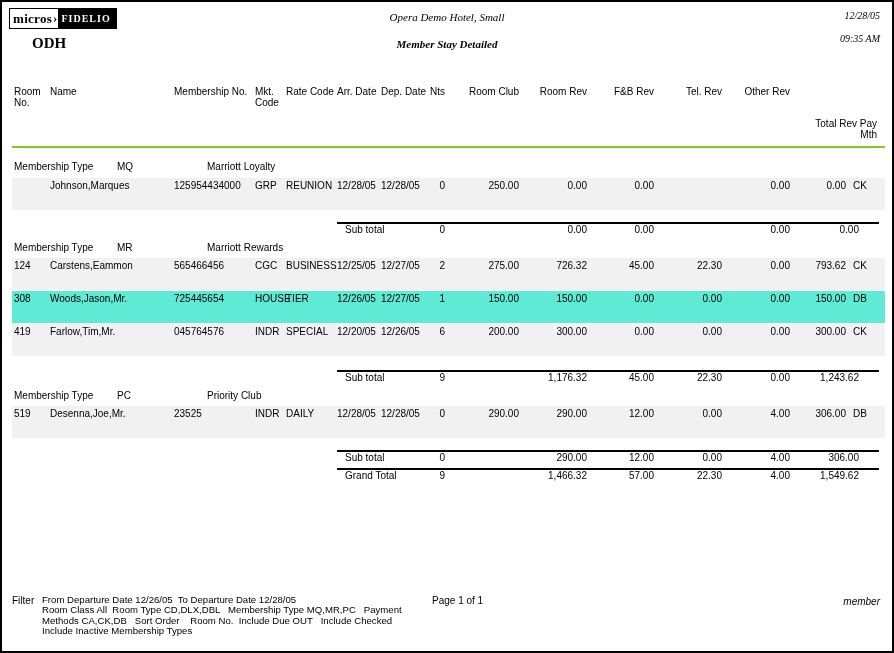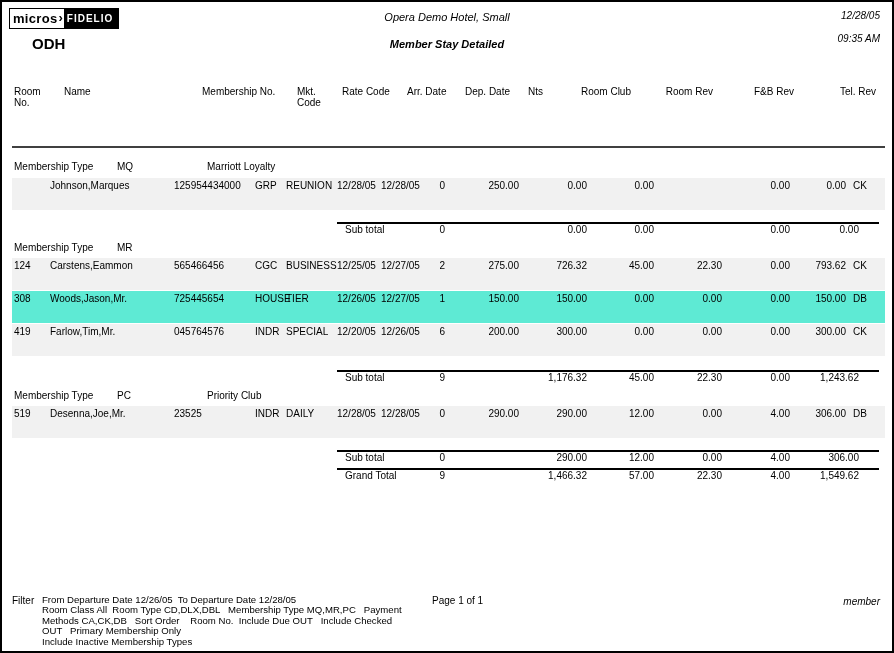--- a/index.html
+++ b/index.html
@@ -2,39 +2,39 @@
 <html><head>
 <meta charset="utf-8">
 <style>
   html,body { margin:0; padding:0; background:#fff; }
   .page {
     position:relative; width:894px; height:653px; box-sizing:border-box;
     border:2px solid #000; background:#fff; color:#000;
     font-family:"Liberation Sans", sans-serif; font-size:10px; overflow:hidden;
   }
   
-  .hdr { position:relative; height:78px; }
+  .hdr { position:relative; height:78px;font-family:Liberation Serif, serif; }
   .logo { position:absolute; left:7px; top:6px; display:flex; align-items:stretch; border:1px solid #000; height:19px; }
   .logo-micros { background:#fff; color:#000; font-weight:bold; font-size:13px; line-height:19px; padding:0 0 0 3px; letter-spacing:.3px; }
   .logo-arrow { background:#fff; color:#000; font-weight:bold; font-size:13px; line-height:18px; padding:0 1px; }
   .logo-fidelio { background:#000; color:#fff; font-weight:bold; font-size:10px; line-height:19px; padding:0 5px 0 3px; letter-spacing:1px; }
   .odh { position:absolute; left:30px; top:33px; font-weight:bold; font-size:15px; }
   .hotel { position:absolute; left:0; top:9px; width:100%; text-align:center; font-style:italic; font-size:11px; }
   .rtitle { position:absolute; left:0; top:36px; width:100%; text-align:center; font-style:italic; font-weight:bold; font-size:11px; }
   .rdate { position:absolute; right:12px; top:8px; font-style:italic; }
   .rtime { position:absolute; right:12px; top:31px; font-style:italic; }
   
   .tbl { margin:0 7px 0 10px; }
   .grid { display:grid; grid-template-columns:38px 124px 81px 31px 51px 44px 45px 19px 74px 68px 67px 68px 68px 62px 27px; }
   .c { white-space:nowrap; overflow:visible; }
   .r { text-align:right; }
   .c1 { padding-left:2px; }
   .ctot { padding-right:6px; }
   .cpay { padding-left:1px; }
-  .col-head { padding-top:6px; border-bottom:2px solid #404040; line-height:11px;gap:14px; }
+  .col-head { padding-top:6px; border-bottom:2px solid #84cc16; line-height:11px; }
   .col-head .c { padding-bottom:6px; }
   .span-total { grid-column:14 / 16; text-align:right; padding-right:2px;margin-top:32px; }
   .ghead { display:grid; grid-template-columns:105px 90px auto; line-height:13px; }
   .ghead > div { white-space:nowrap; }
   .ghead .g1 { padding-left:2px; }
   .drow { line-height:16px; height:32px; }
   .strow .bt { border-top:2px solid #000; line-height:12px; }
   .strow .sp { grid-column:1 / 6; }
   .stlabel { grid-column:6 / 8; padding-left:8px; }
   .sttotal { grid-column:14 / 16; text-align:right; padding-right:20px; }.mt4{margin-top:4px}.mt5{margin-top:5px}
@@ -123,20 +123,21 @@
       <div class="c bt r">0.00</div>
       <div class="c bt r">0.00</div>
       <div class="c bt r"></div>
       <div class="c bt r">0.00</div>
       <div class="c bt sttotal">0.00</div>
     </div>
 
     <div class="ghead mt5">
       <div class="g1">Membership Type</div>
       <div>MR</div>
+      <div>Marriott Rewards</div>
     </div>
     <div class="grid drow mt4 mb1" style="background:#f1f1f1">
       <div class="c c1">124</div>
       <div class="c">Carstens,Eammon</div>
       <div class="c">565466456</div>
       <div class="c">CGC</div>
       <div class="c">BUSINESS</div>
       <div class="c">12/25/05</div>
       <div class="c">12/27/05</div>
       <div class="c r">2</div>
@@ -241,20 +242,19 @@
     </div>
 
   </div>
 
   <div class="foot">
     <div class="filter-label">Filter</div>
     <div class="filter-lines">
       <div>From Departure Date 12/26/05  To Departure Date 12/28/05</div>
       <div>Room Class All  Room Type CD,DLX,DBL   Membership Type MQ,MR,PC   Payment</div>
       <div>Methods CA,CK,DB   Sort Order    Room No.  Include Due OUT   Include Checked</div>
-      <div>OUT   Primary Membership Only</div>
       <div>Include Inactive Membership Types</div>
     </div>
     <div class="page-info">Page 1 of 1</div>
     <div class="report-code">member</div>
   </div>
 
 </div>
 
 </body></html>

